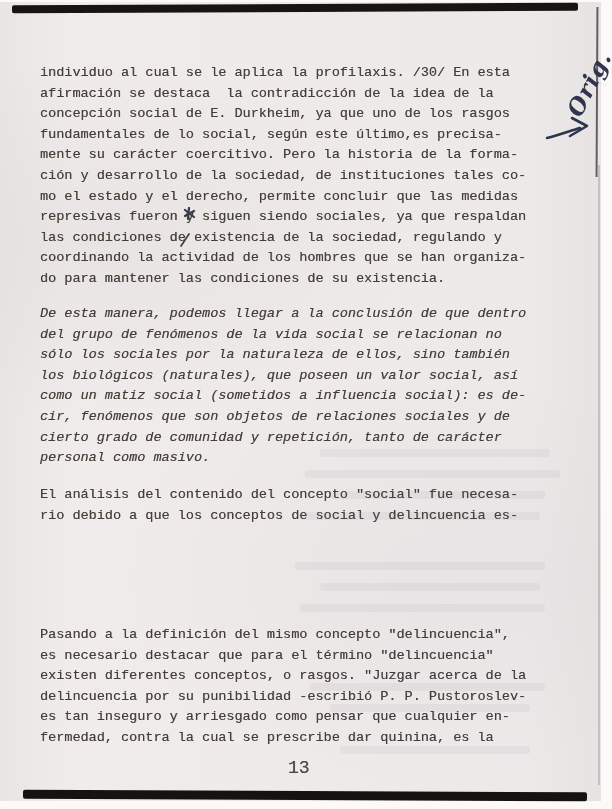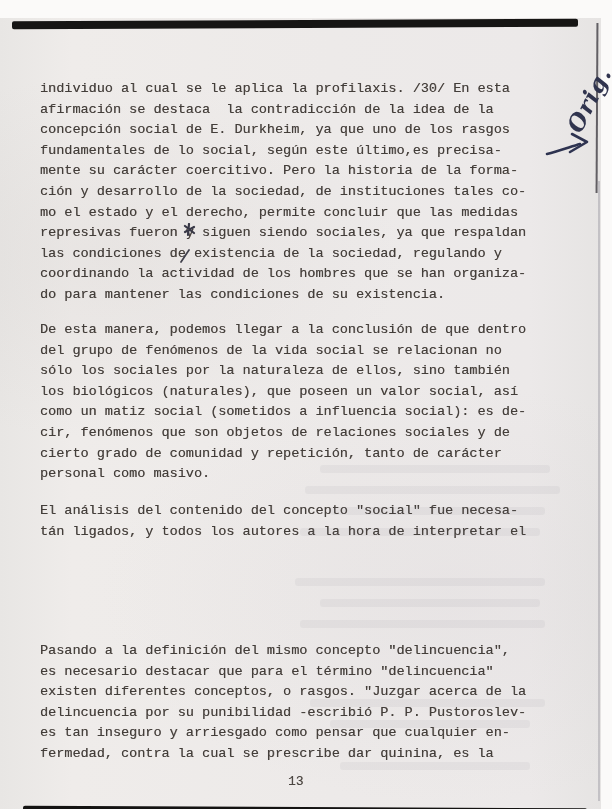--- a/index.html
+++ b/index.html
@@ -1,21 +1,21 @@
 <!DOCTYPE html>
 <html><head>
 <meta charset="utf-8">
 <style>
   html,body{margin:0;padding:0;}
   body{
     width:612px;height:809px;position:relative;overflow:hidden;
     background:#fbfaf9;
     font-family:"Liberation Sans",sans-serif;
   }
-  .scan{position:absolute;left:0;top:16px;width:612px;height:791px;}
+  .scan{position:absolute;left:0;top:0;width:612px;height:791px;}
   .paper{
     position:absolute;left:0;top:2px;width:601px;height:799px;
     background:
       radial-gradient(ellipse 420px 260px at 18% 30%, rgba(210,205,203,.25), rgba(0,0,0,0) 70%),
       radial-gradient(ellipse 500px 300px at 75% 72%, rgba(214,209,212,.22), rgba(0,0,0,0) 70%),
       linear-gradient(90deg,#e8e6e4,#efecea 12%,#edeae9 55%,#ece9e9 88%,#e6e4e3);
   }
   
   .border-top{
     position:absolute;left:12px;top:4px;width:566px;height:8px;
@@ -35,25 +35,25 @@
   }
   
   .para{
     position:absolute;left:40px;width:505px;
     font-family:"Liberation Mono","DejaVu Sans Mono",monospace;
     font-size:13.5px;line-height:20.6px;
     color:#433e3a;
     text-shadow:.3px .3px .5px rgba(72,62,56,.55);
     white-space:pre;
   }
-  .p1{top:61px;} .p2{top:302px;} .p3{top:483px;font-family:Liberation Mono, monospace;} .p4{top:623px;}
+  .p1{top:61px;} .p2{top:302px;font-style:italic;} .p3{top:483px;font-family:Liberation Mono, monospace;} .p4{top:623px;}
   .page-number{
     position:absolute;left:288px;top:756px;
     font-family:"Liberation Mono","DejaVu Sans Mono",monospace;
-    font-size:13px;color:#4a4540;
+    font-size:18px;color:#4a4540;
     text-shadow:.3px .3px .5px rgba(72,62,56,.5);
   }
   
   .orig-note{
     position:absolute;left:544px;top:68px;width:96px;height:34px;
     transform:rotate(-63deg);transform-origin:50% 50%;
     font-family:"DejaVu Serif","Liberation Serif",serif;
     font-style:italic;font-weight:600;
     font-size:23px;letter-spacing:1px;color:#30344e;text-align:center;
   }
@@ -69,21 +69,21 @@
 </head>
 <body>
 
 <div class="scan">
   <div class="paper">
 
     <div class="para p1"><div>individuo al cual se le aplica la profilaxis. /30/ En esta</div><div>afirmación se destaca  la contradicción de la idea de la</div><div>concepción social de E. Durkheim, ya que uno de los rasgos</div><div>fundamentales de lo social, según este último,es precisa-</div><div>mente su carácter coercitivo. Pero la historia de la forma-</div><div>ción y desarrollo de la sociedad, de instituciones tales co-</div><div>mo el estado y el derecho, permite concluir que las medidas</div><div>represivas fueron y siguen siendo sociales, ya que respaldan</div><div>las condiciones de existencia de la sociedad, regulando y</div><div>coordinando la actividad de los hombres que se han organiza-</div><div>do para mantener las condiciones de su existencia.</div></div>
 
     <div class="para p2"><div>De esta manera, podemos llegar a la conclusión de que dentro</div><div>del grupo de fenómenos de la vida social se relacionan no</div><div>sólo los sociales por la naturaleza de ellos, sino también</div><div>los biológicos (naturales), que poseen un valor social, así</div><div>como un matiz social (sometidos a influencia social): es de-</div><div>cir, fenómenos que son objetos de relaciones sociales y de</div><div>cierto grado de comunidad y repetición, tanto de carácter</div><div>personal como masivo.</div></div>
 
-    <div class="para p3"><div>El análisis del contenido del concepto "social" fue necesa-</div><div>tán ligados, y todos los autores a la hora de interpretar el</div></div>
+    <div class="para p3"><div>El análisis del contenido del concepto "social" fue necesa-</div><div>rio debido a que los conceptos de social y delincuencia es-</div></div>
 
     <div class="para p4"><div>Pasando a la definición del mismo concepto "delincuencia",</div><div>es necesario destacar que para el término "delincuencia"</div><div>existen diferentes conceptos, o rasgos. "Juzgar acerca de la</div><div>delincuencia por su punibilidad -escribió P. P. Pustoroslev-</div><div>es tan inseguro y arriesgado como pensar que cualquier en-</div><div>fermedad, contra la cual se prescribe dar quinina, es la</div></div>
 
     <div class="page-number">13</div>
 
     <div class="ghost" style="left:320px;top:447px;width:230px;"></div>
     <div class="ghost" style="left:305px;top:468px;width:255px;"></div>
     <div class="ghost" style="left:330px;top:489px;width:215px;"></div>
     <div class="ghost" style="left:300px;top:510px;width:240px;"></div>
     <div class="ghost" style="left:295px;top:560px;width:250px;"></div>

